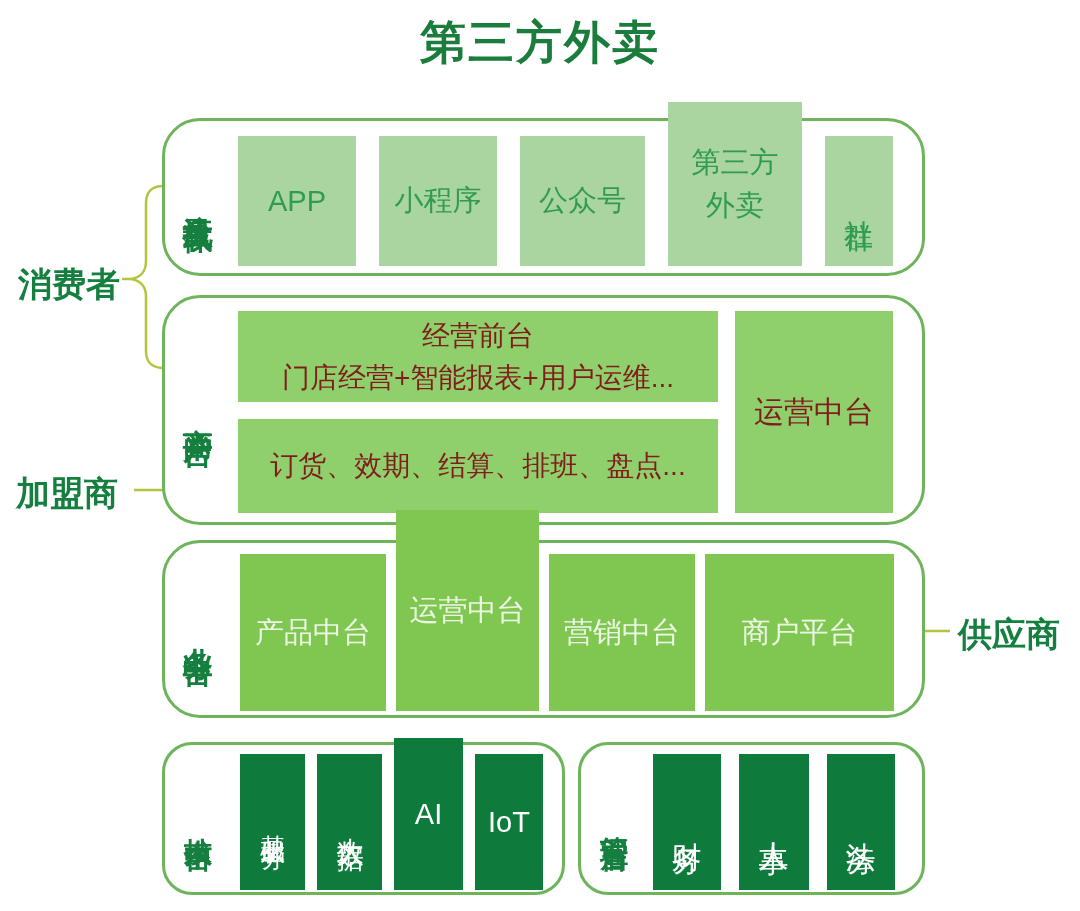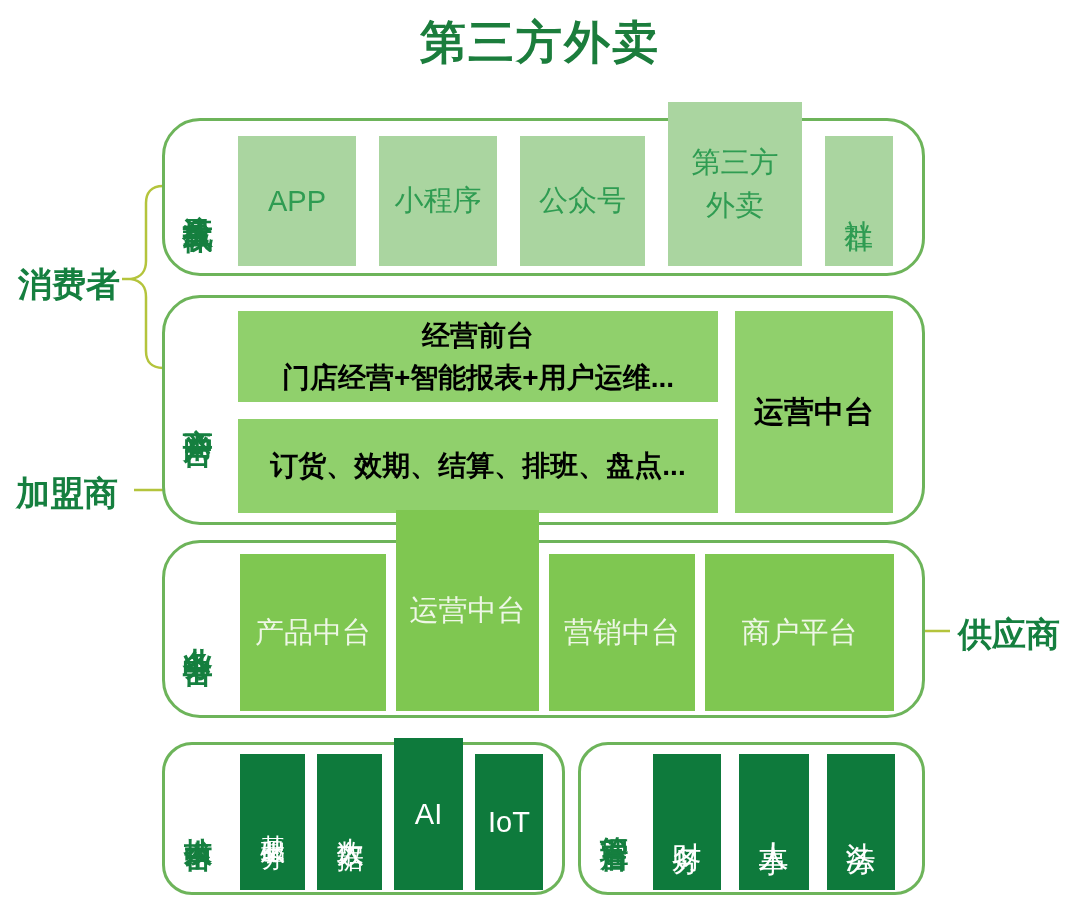--- a/index.html
+++ b/index.html
@@ -25,21 +25,21 @@
     font-size:30px; font-weight:bold; color:#157f3f; line-height:1.05; letter-spacing:3px;
   }
   .vlabel.sm{ font-size:28px; letter-spacing:2px; }
   .box{
     position:absolute; display:flex; align-items:center; justify-content:center;
     text-align:center; box-sizing:border-box;
   }
   .row{ position:absolute; display:flex;align-items:flex-end; }
   .row .box{ position:relative; flex:0 0 auto; }
   .light{ background:#aad5a0; color:#2f9c52; font-size:29px; font-weight:500; }
-  .medium{ background:#90d06c; color:#000000; font-size:28px; font-weight:700; }
+  .medium{ background:#90d06c; color:#7f1d1d; font-size:28px; font-weight:400; }
   .bright{ background:#7fc751; color:#eef7e6; font-size:29px; font-weight:500; }
   .dark{ background:#0e7a3c; color:#ffffff; font-size:27px; font-weight:500; }
   .dark .vtext{ letter-spacing:4px; line-height:1.1; }
   .two-line{ line-height:1.5; }
   .wrap3{ display:inline-block; width:3em; }
   .side-label{
     position:absolute; font-size:34px; font-weight:bold; color:#157f3f; white-space:nowrap;
   }
   .overlay{ position:absolute; left:0; top:0; pointer-events:none; }
 </style>

